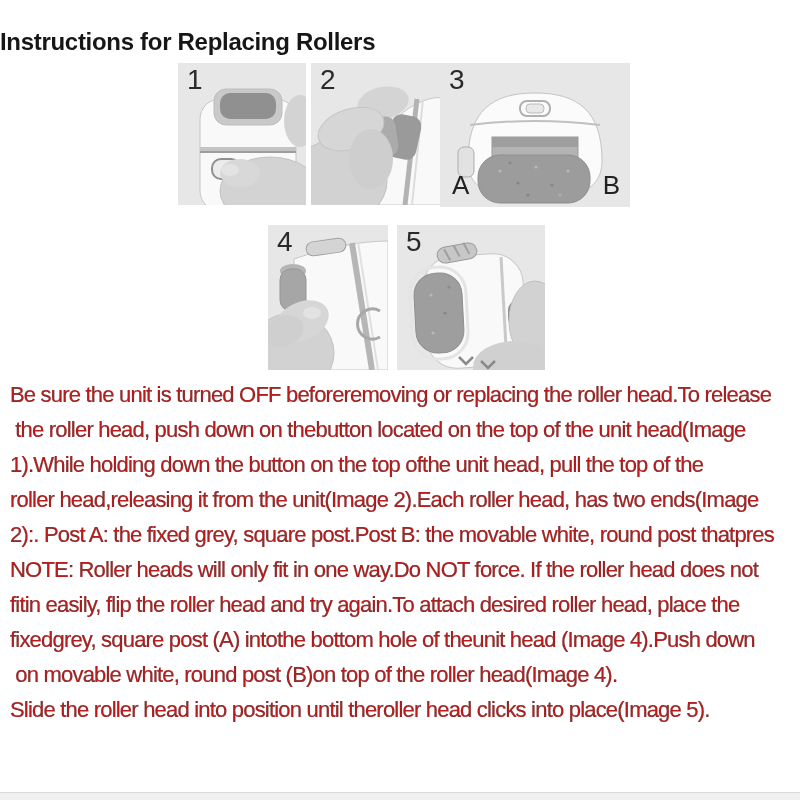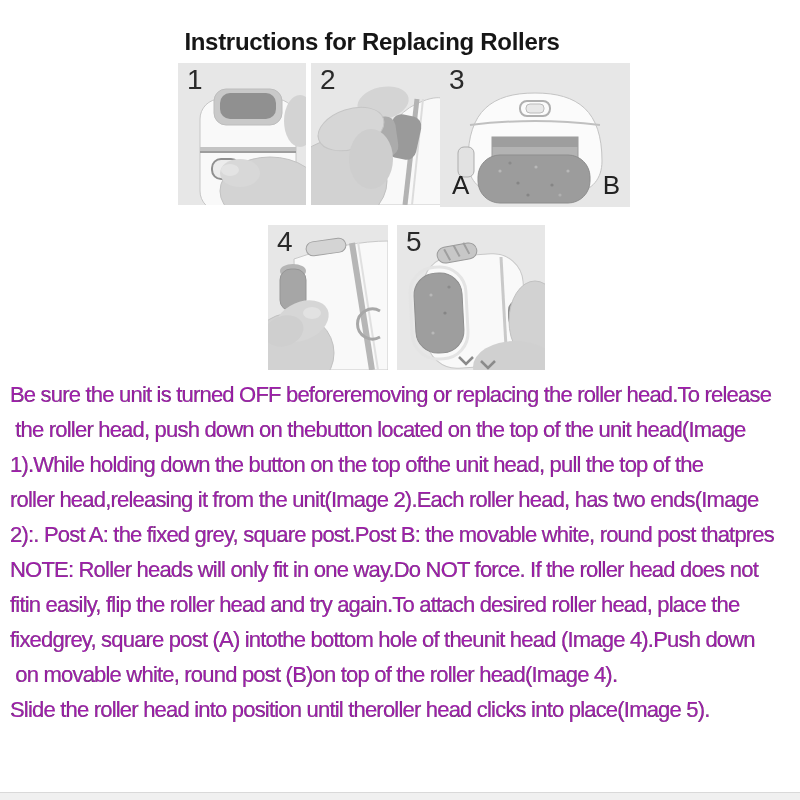--- a/index.html
+++ b/index.html
@@ -7,21 +7,21 @@
     position:relative;
     width:800px;height:800px;
     background:#ffffff;
     overflow:hidden;
     font-family:"Liberation Sans", sans-serif;
     color:#1a1a1a;
   }
   .title{
     position:absolute;
     top:28px;left:0;width:744px;
-    text-align:center;
+    text-align:left;
     font-size:24px;
     font-weight:bold;
     letter-spacing:-0.3px;
     color:#161616;
   }
   .panel{
     position:absolute;
     background:#e7e7e7;
   }
   .panel svg{position:absolute;left:0;top:0;width:100%;height:100%;}
@@ -45,21 +45,21 @@
   .post-b{right:10px;}
   .body-text{
     position:absolute;
     left:10px;top:377px;width:786px;
   }
   .line{
     white-space:pre;
     font-size:22px;
     line-height:35px;
     letter-spacing:-0.8px;
-    color:#a21caf;
+    color:#b91c1c;
     -webkit-text-stroke:0.2px #171717;
   }
   .bottom-bar{
     position:absolute;
     left:0;right:0;bottom:0;
     height:7px;
     background:#f0f0f0;
     border-top:1px solid #d9d9d9;
   }
 </style>

